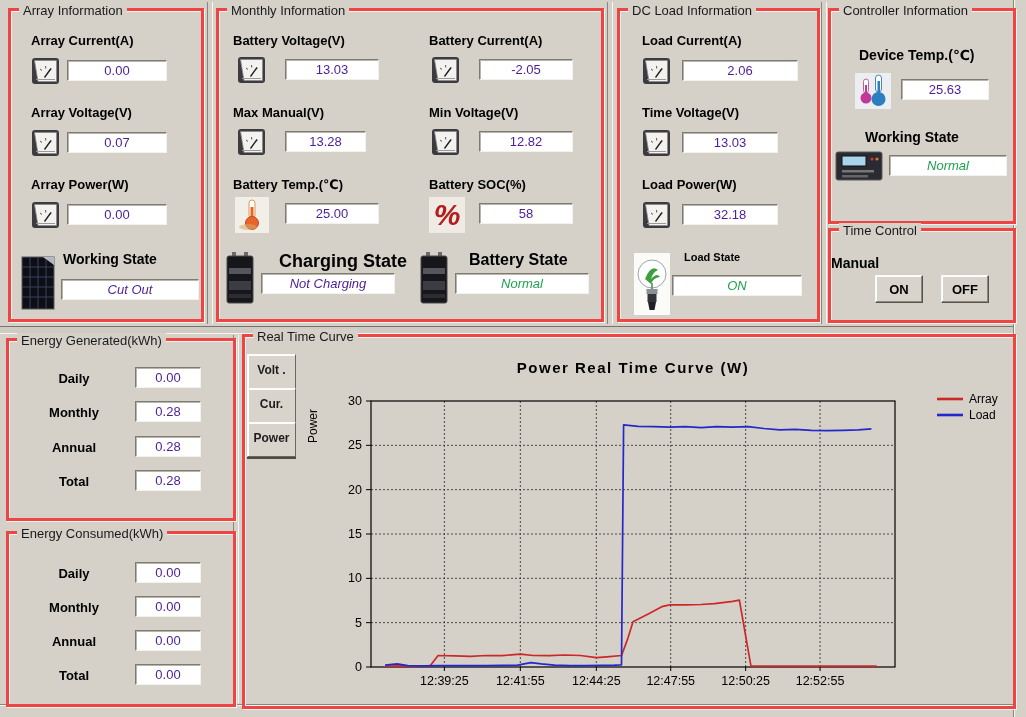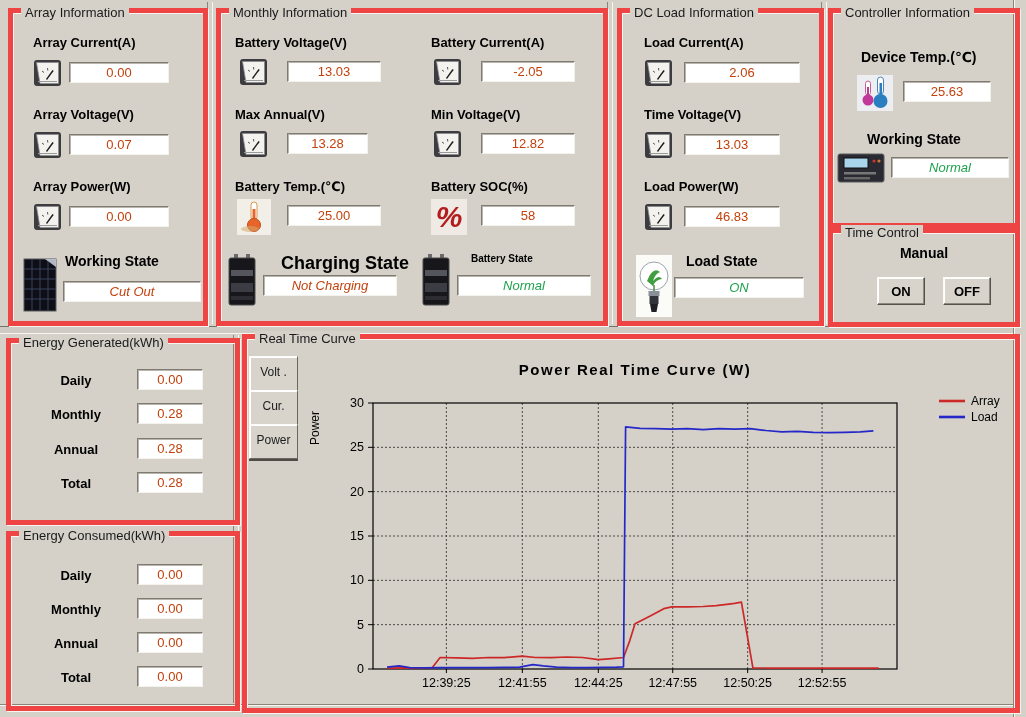--- a/index.html
+++ b/index.html
@@ -2,48 +2,48 @@
 <html><head>
 <meta charset="utf-8">
 <style>
   html,body { margin:0; padding:0; }
   body {
     width:1026px; height:717px; position:relative; overflow:hidden;
     background:#d5d1c8;
     font-family:"Liberation Sans", "DejaVu Sans", sans-serif;
     -webkit-font-smoothing:antialiased;
   }
-  .gb { position:absolute; border:5px solid #ef4444;
+  .gb { position:absolute; border:3px solid #ef4444;
         box-shadow:1px 1px 0 #f7f5ef, inset 1px 1px 0 #f7f5ef; }
   .gb-title { position:absolute; top:-8px; left:8px; background:#d5d1c8;
         padding:0 4px; font-size:13px; color:#1a1a1d; line-height:15px; white-space:nowrap; }
   .lbl { position:absolute; font-size:13px; font-weight:bold; color:#000; white-space:nowrap; }
-  .vfield { position:absolute; background:#fff; text-align:center; font-size:13px; color:#c2410c;
+  .vfield { position:absolute; background:#fff; text-align:center; font-size:13px; color:#4c1d95;
         border:1px solid; border-color:#7f7b73 #f4f2ec #f4f2ec #7f7b73;
         box-shadow:inset 1px 1px 0 #b9b5ac; line-height:19px; height:21px; box-sizing:border-box; }
   .state { font-style:italic; }
   .icon { position:absolute; }
   .icon svg { display:block; width:100%; height:100%; }
   .btn { position:absolute; background:#d8d4cb; font-weight:bold; font-size:13px; color:#000;
         text-align:center; cursor:pointer; font-family:inherit;
         border:1px solid; border-color:#fbfaf6 #55524b #55524b #fbfaf6;
         box-shadow:inset -1px -1px 0 #8d897f, inset 1px 1px 0 #ffffff; padding:0; }
   .tab { position:absolute; left:2px; width:47px; height:33px; background:#d8d4cb;
         border:1px solid; border-color:#fdfcf9 #6a675f #6a675f #fdfcf9;
         box-shadow:inset 1px 1px 0 #fff, 0 2px 0 #4f4c46;
-        font-size:12px; font-weight:normal; color:#1d1d1f; text-align:center; line-height:31px; cursor:pointer; }
+        font-size:12px; font-weight:bold; color:#1d1d1f; text-align:center; line-height:31px; cursor:pointer; }
   .vsep { position:absolute; width:4px; background:#d5d1c8;
         border-left:1px solid #89857b; border-right:1px solid #f8f6f0; }
   .hsep { position:absolute; left:0; width:1026px; height:6px; background:#cfcbc2;
         border-top:1px solid #77736b; border-bottom:1px solid #f8f6f0; }
   .edge-r { position:absolute; left:1013px; top:0; width:13px; height:717px; background:#d5d1c8;
         border-left:1px solid #89857b; box-shadow:inset 1px 0 0 #f8f6f0; }
   .edge-b { position:absolute; left:0; top:704px; width:1013px; height:13px; background:#d5d1c8;
         border-top:1px solid #89857b; box-shadow:inset 0 1px 0 #f8f6f0; }
-  .center-lbl { position:absolute; left:0; right:0; text-align:center; font-size:13px; font-weight:bold; }
+  .center-lbl { position:absolute; left:0; right:0; text-align:left; font-size:13px; font-weight:bold;margin-top:12px; }
   svg text { font-family:"Liberation Sans","DejaVu Sans",sans-serif; }
 </style>
 </head>
 <body>
 
 <div class="vsep" style="left:207px;top:2px;height:322px"></div>
 <div class="vsep" style="left:607px;top:2px;height:322px"></div>
 <div class="vsep" style="left:821px;top:2px;height:322px"></div>
 <div class="hsep" style="top:326px"></div>
 <div class="vsep" style="left:233px;top:335px;height:368px"></div>
@@ -148,21 +148,21 @@
           <line x1="9" y1="13" x2="11" y2="14.5"></line>
           <line x1="14.5" y1="10" x2="14.8" y2="12.5"></line>
           <line x1="20.5" y1="13" x2="18.5" y2="14.5"></line>
         </g>
         <line x1="13.5" y1="21.5" x2="20" y2="12.5" stroke="#1c1c1c" stroke-width="1.3"></line>
         <line x1="5" y1="23.5" x2="24" y2="23.5" stroke="#999" stroke-width="1"></line>
       </svg>
     </span>
   <div class="vfield" style="left:260px;top:48px;width:94px">-2.05</div>
 
-  <div class="lbl" style="left:14px;top:94px">Max Annual(V)</div>
+  <div class="lbl" style="left:14px;top:94px">Max Manual(V)</div>
   <span class="icon" style="left:18px;top:116px;width:30px;height:30px">
       <svg viewBox="0 0 30 30">
         <rect x="1" y="2" width="27" height="26" rx="3" fill="#3c3c40"></rect>
         <polygon points="3.5,4.5 25.5,4.5 25.5,25.5 7,25.5" fill="#f3f2ee" stroke="#8a8a8a" stroke-width="0.8"></polygon>
         <g stroke="#555" stroke-width="1">
           <line x1="9" y1="13" x2="11" y2="14.5"></line>
           <line x1="14.5" y1="10" x2="14.8" y2="12.5"></line>
           <line x1="20.5" y1="13" x2="18.5" y2="14.5"></line>
         </g>
         <line x1="13.5" y1="21.5" x2="20" y2="12.5" stroke="#1c1c1c" stroke-width="1.3"></line>
@@ -224,21 +224,21 @@
   <span class="icon" style="left:200px;top:240px;width:30px;height:54px">
       <svg viewBox="0 0 30 54">
         <rect x="7" y="1" width="4" height="5" fill="#6b6b6b"></rect>
         <rect x="19" y="1" width="4" height="5" fill="#6b6b6b"></rect>
         <rect x="2" y="5" width="26" height="47" rx="2" fill="#17171b" stroke="#4a4a4a"></rect>
         <rect x="4" y="17" width="22" height="6" fill="#55555e"></rect>
         <rect x="4" y="30" width="22" height="9" fill="#3c3c44"></rect>
         <rect x="4" y="43" width="22" height="4" fill="#2c2c32"></rect>
       </svg>
     </span>
-  <div class="lbl" style="left:250px;top:240px;font-size:10px">Battery State</div>
+  <div class="lbl" style="left:250px;top:240px;font-size:16px">Battery State</div>
   <div class="vfield state" style="left: 236px; top: 262px; width: 134px; color: rgb(30, 162, 78);">Normal</div>
 </div>
 
 <div class="gb" style="left:617px;top:8px;width:197px;height:308px">
   <span class="gb-title">DC Load Information</span>
 
   <div class="lbl" style="left:22px;top:22px">Load Current(A)</div>
   <span class="icon" style="left:22px;top:45px;width:30px;height:30px">
       <svg viewBox="0 0 30 30">
         <rect x="1" y="2" width="27" height="26" rx="3" fill="#3c3c40"></rect>
@@ -277,23 +277,23 @@
         <polygon points="3.5,4.5 25.5,4.5 25.5,25.5 7,25.5" fill="#f3f2ee" stroke="#8a8a8a" stroke-width="0.8"></polygon>
         <g stroke="#555" stroke-width="1">
           <line x1="9" y1="13" x2="11" y2="14.5"></line>
           <line x1="14.5" y1="10" x2="14.8" y2="12.5"></line>
           <line x1="20.5" y1="13" x2="18.5" y2="14.5"></line>
         </g>
         <line x1="13.5" y1="21.5" x2="20" y2="12.5" stroke="#1c1c1c" stroke-width="1.3"></line>
         <line x1="5" y1="23.5" x2="24" y2="23.5" stroke="#999" stroke-width="1"></line>
       </svg>
     </span>
-  <div class="vfield" style="left:62px;top:193px;width:96px">46.83</div>
-
-  <div class="lbl" style="left:64px;top:240px;font-size:14px">Load State</div>
+  <div class="vfield" style="left:62px;top:193px;width:96px">32.18</div>
+
+  <div class="lbl" style="left:64px;top:240px;font-size:11px">Load State</div>
   <span class="icon" style="left:14px;top:242px;width:36px;height:62px">
       <svg viewBox="0 0 36 62">
         <rect width="36" height="62" fill="#fbfbf8"></rect>
         <circle cx="18" cy="21" r="14" fill="#ffffff" stroke="#9aa4aa"></circle>
         <path d="M11 26 q6 -15 13 -9 q-5 2 -7 9 q6 -7 9 -2 q-7 1 -9 7" fill="#3f9e3f"></path>
         <line x1="18" y1="30" x2="18" y2="36" stroke="#4a8a4a" stroke-width="1.5"></line>
         <rect x="12.5" y="36" width="11" height="5" fill="#8a8f98"></rect>
         <rect x="13.5" y="41" width="9" height="8" fill="#33343a"></rect>
         <polygon points="14,49 22,49 20.5,57 15.5,57" fill="#1f2024"></polygon>
       </svg>

